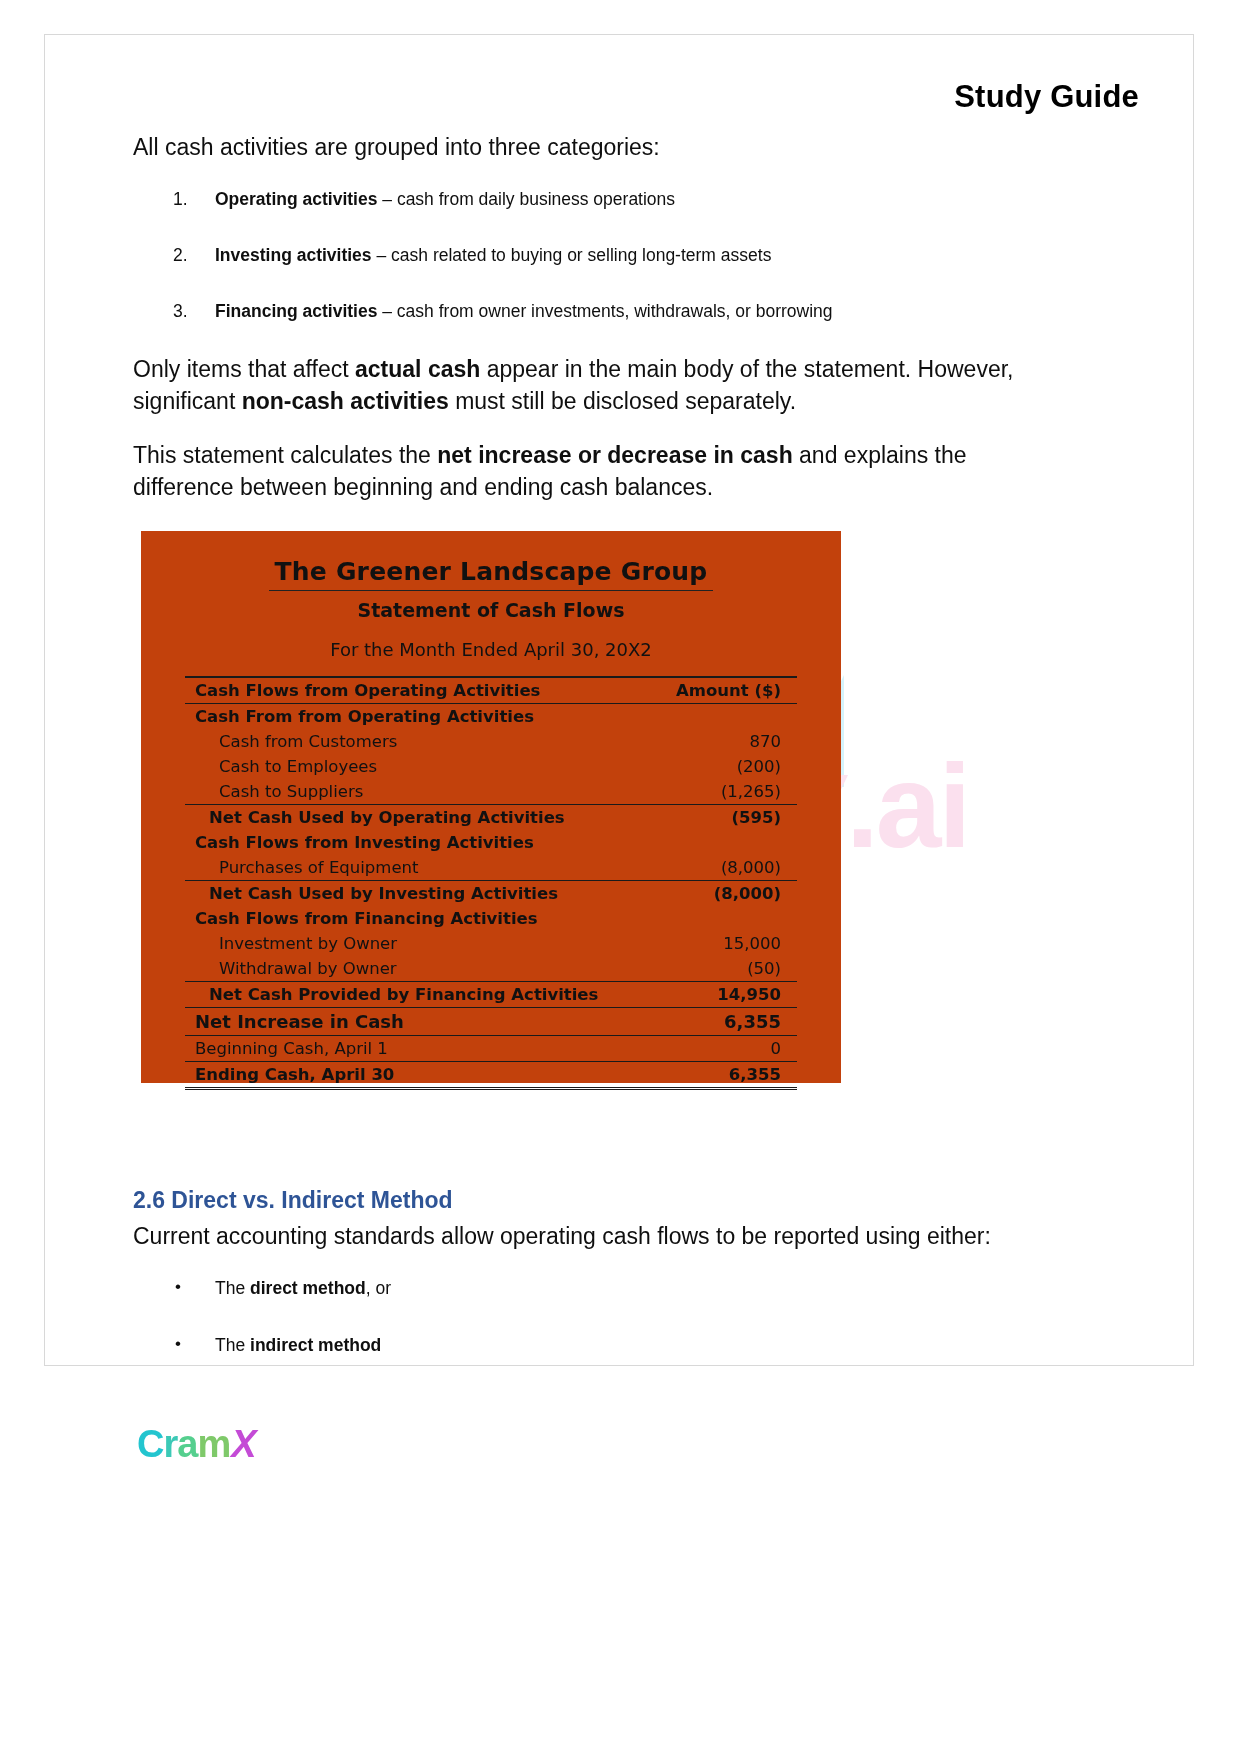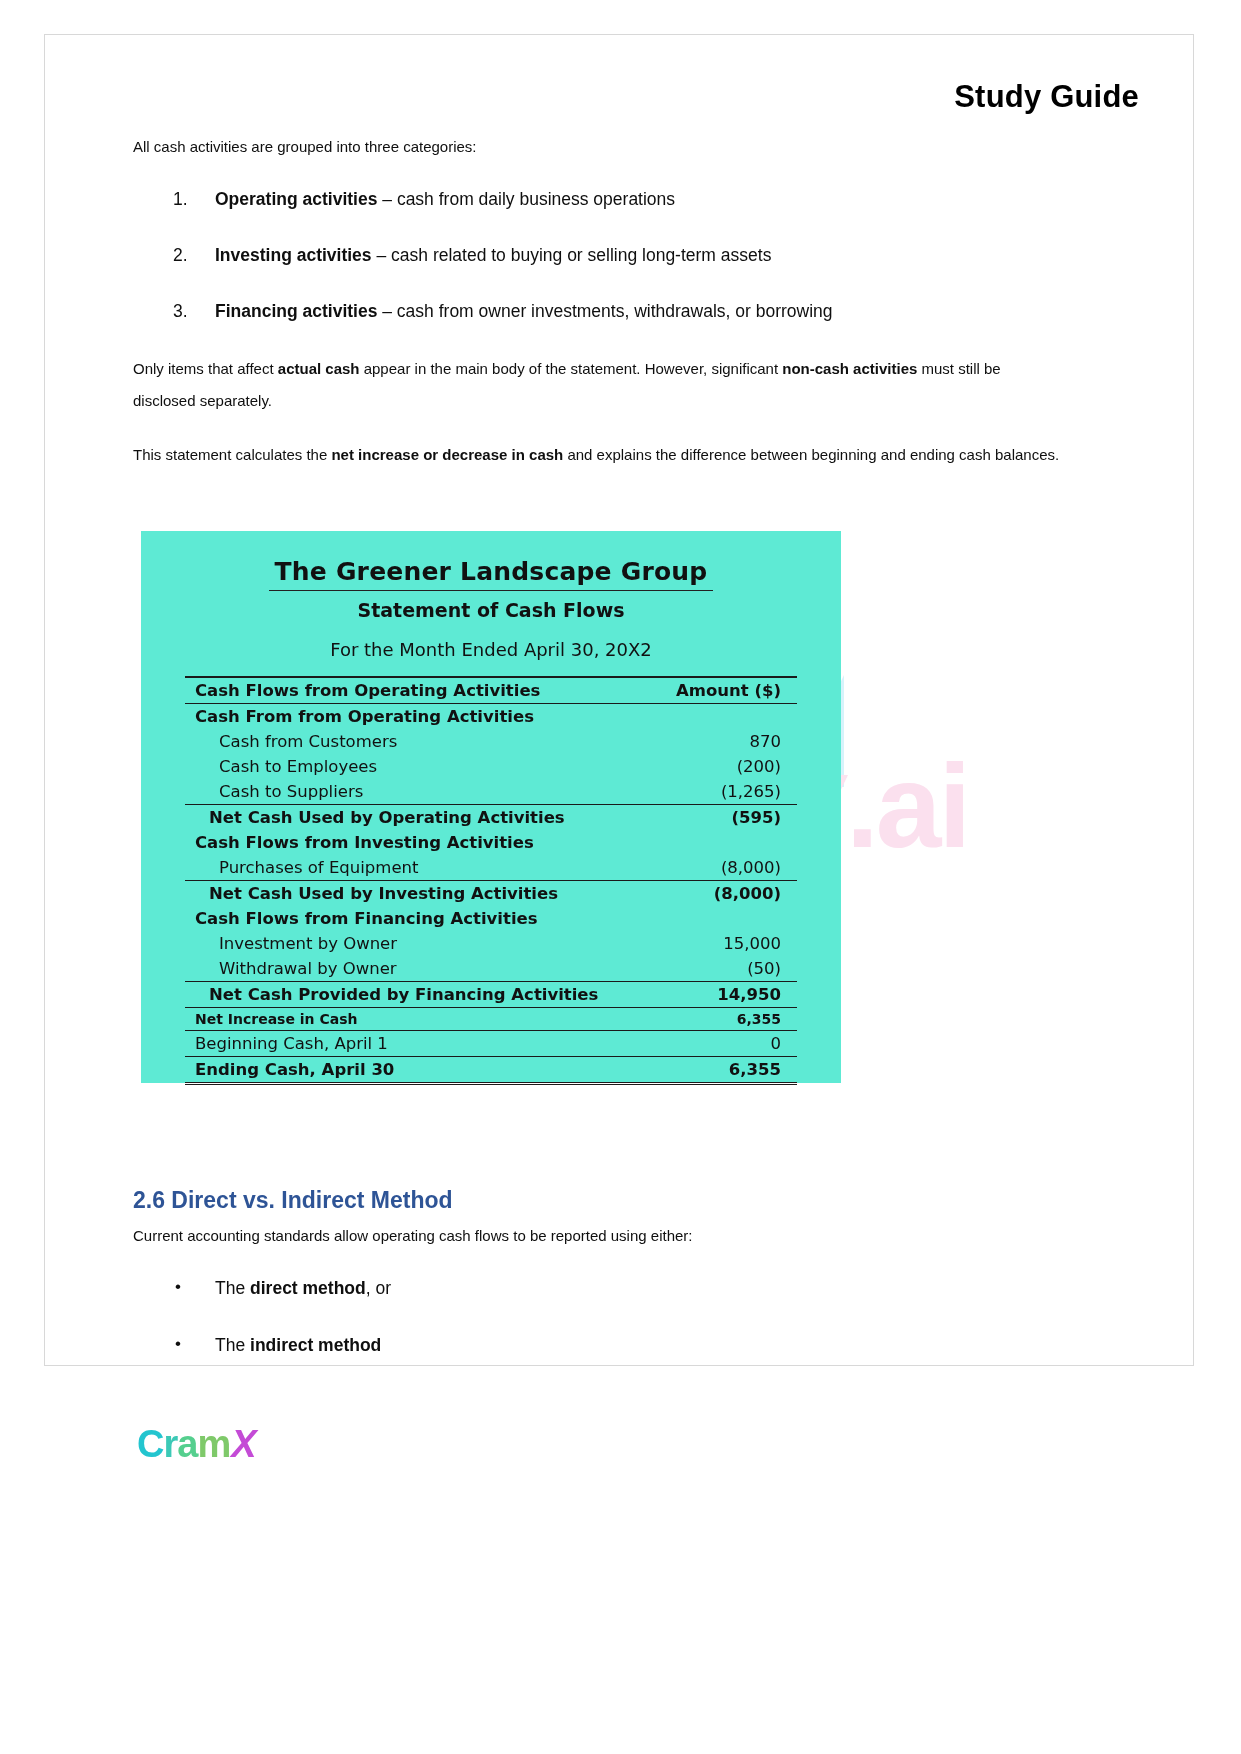--- a/index.html
+++ b/index.html
@@ -43,21 +43,21 @@
 
   
   .body-block {
     position: absolute;
     left: 88px;
     top: 96px;
     width: 930px;
   }
   p.para {
     margin: 0 0 22px 0;
-    font-size: 15px;
+    font-size: 23px;
     line-height: 32px;
     color: #0f0f0f;
   }
   b { font-weight: bold; }
 
   ol.numlist {
     margin: 20px 0 22px 0;
     padding: 0;
     list-style: none;
   }
@@ -135,21 +135,21 @@
     line-height: 1;
   }
 
   
   .figure {
     position: absolute;
     left: 96px;
     top: 496px;
     width: 700px;
     height: 552px;
-    background: #5eead4;
+    background: #c2410c;
   }
   .stmt {
     position: absolute;
     left: 0;
     top: 0;
     width: 700px;
     font-family: "DejaVu Sans", sans-serif;
     color: #111111;
   }
   .stmt-head {
@@ -208,21 +208,21 @@
   .r-item td.lbl { padding-left: 34px; }
   .r-total td {
     font-weight: bold;
     font-size: 16.5px;
     border-top: 1.6px solid #1a1a1a;
     padding-top: 4px;
     padding-bottom: 4px;
   }
   .r-total td.lbl { padding-left: 24px; }
   .r-total.big td {
-    font-size: 14px;
+    font-size: 18px;
     border-top: 1.6px solid #1a1a1a;
   }
   .r-total.big td.lbl { padding-left: 10px; }
   .r-plain td {
     border-top: 1.6px solid #1a1a1a;
     padding-top: 4px;
     padding-bottom: 4px;
   }
   .r-plain td.lbl { padding-left: 10px; }
   .r-last td {

